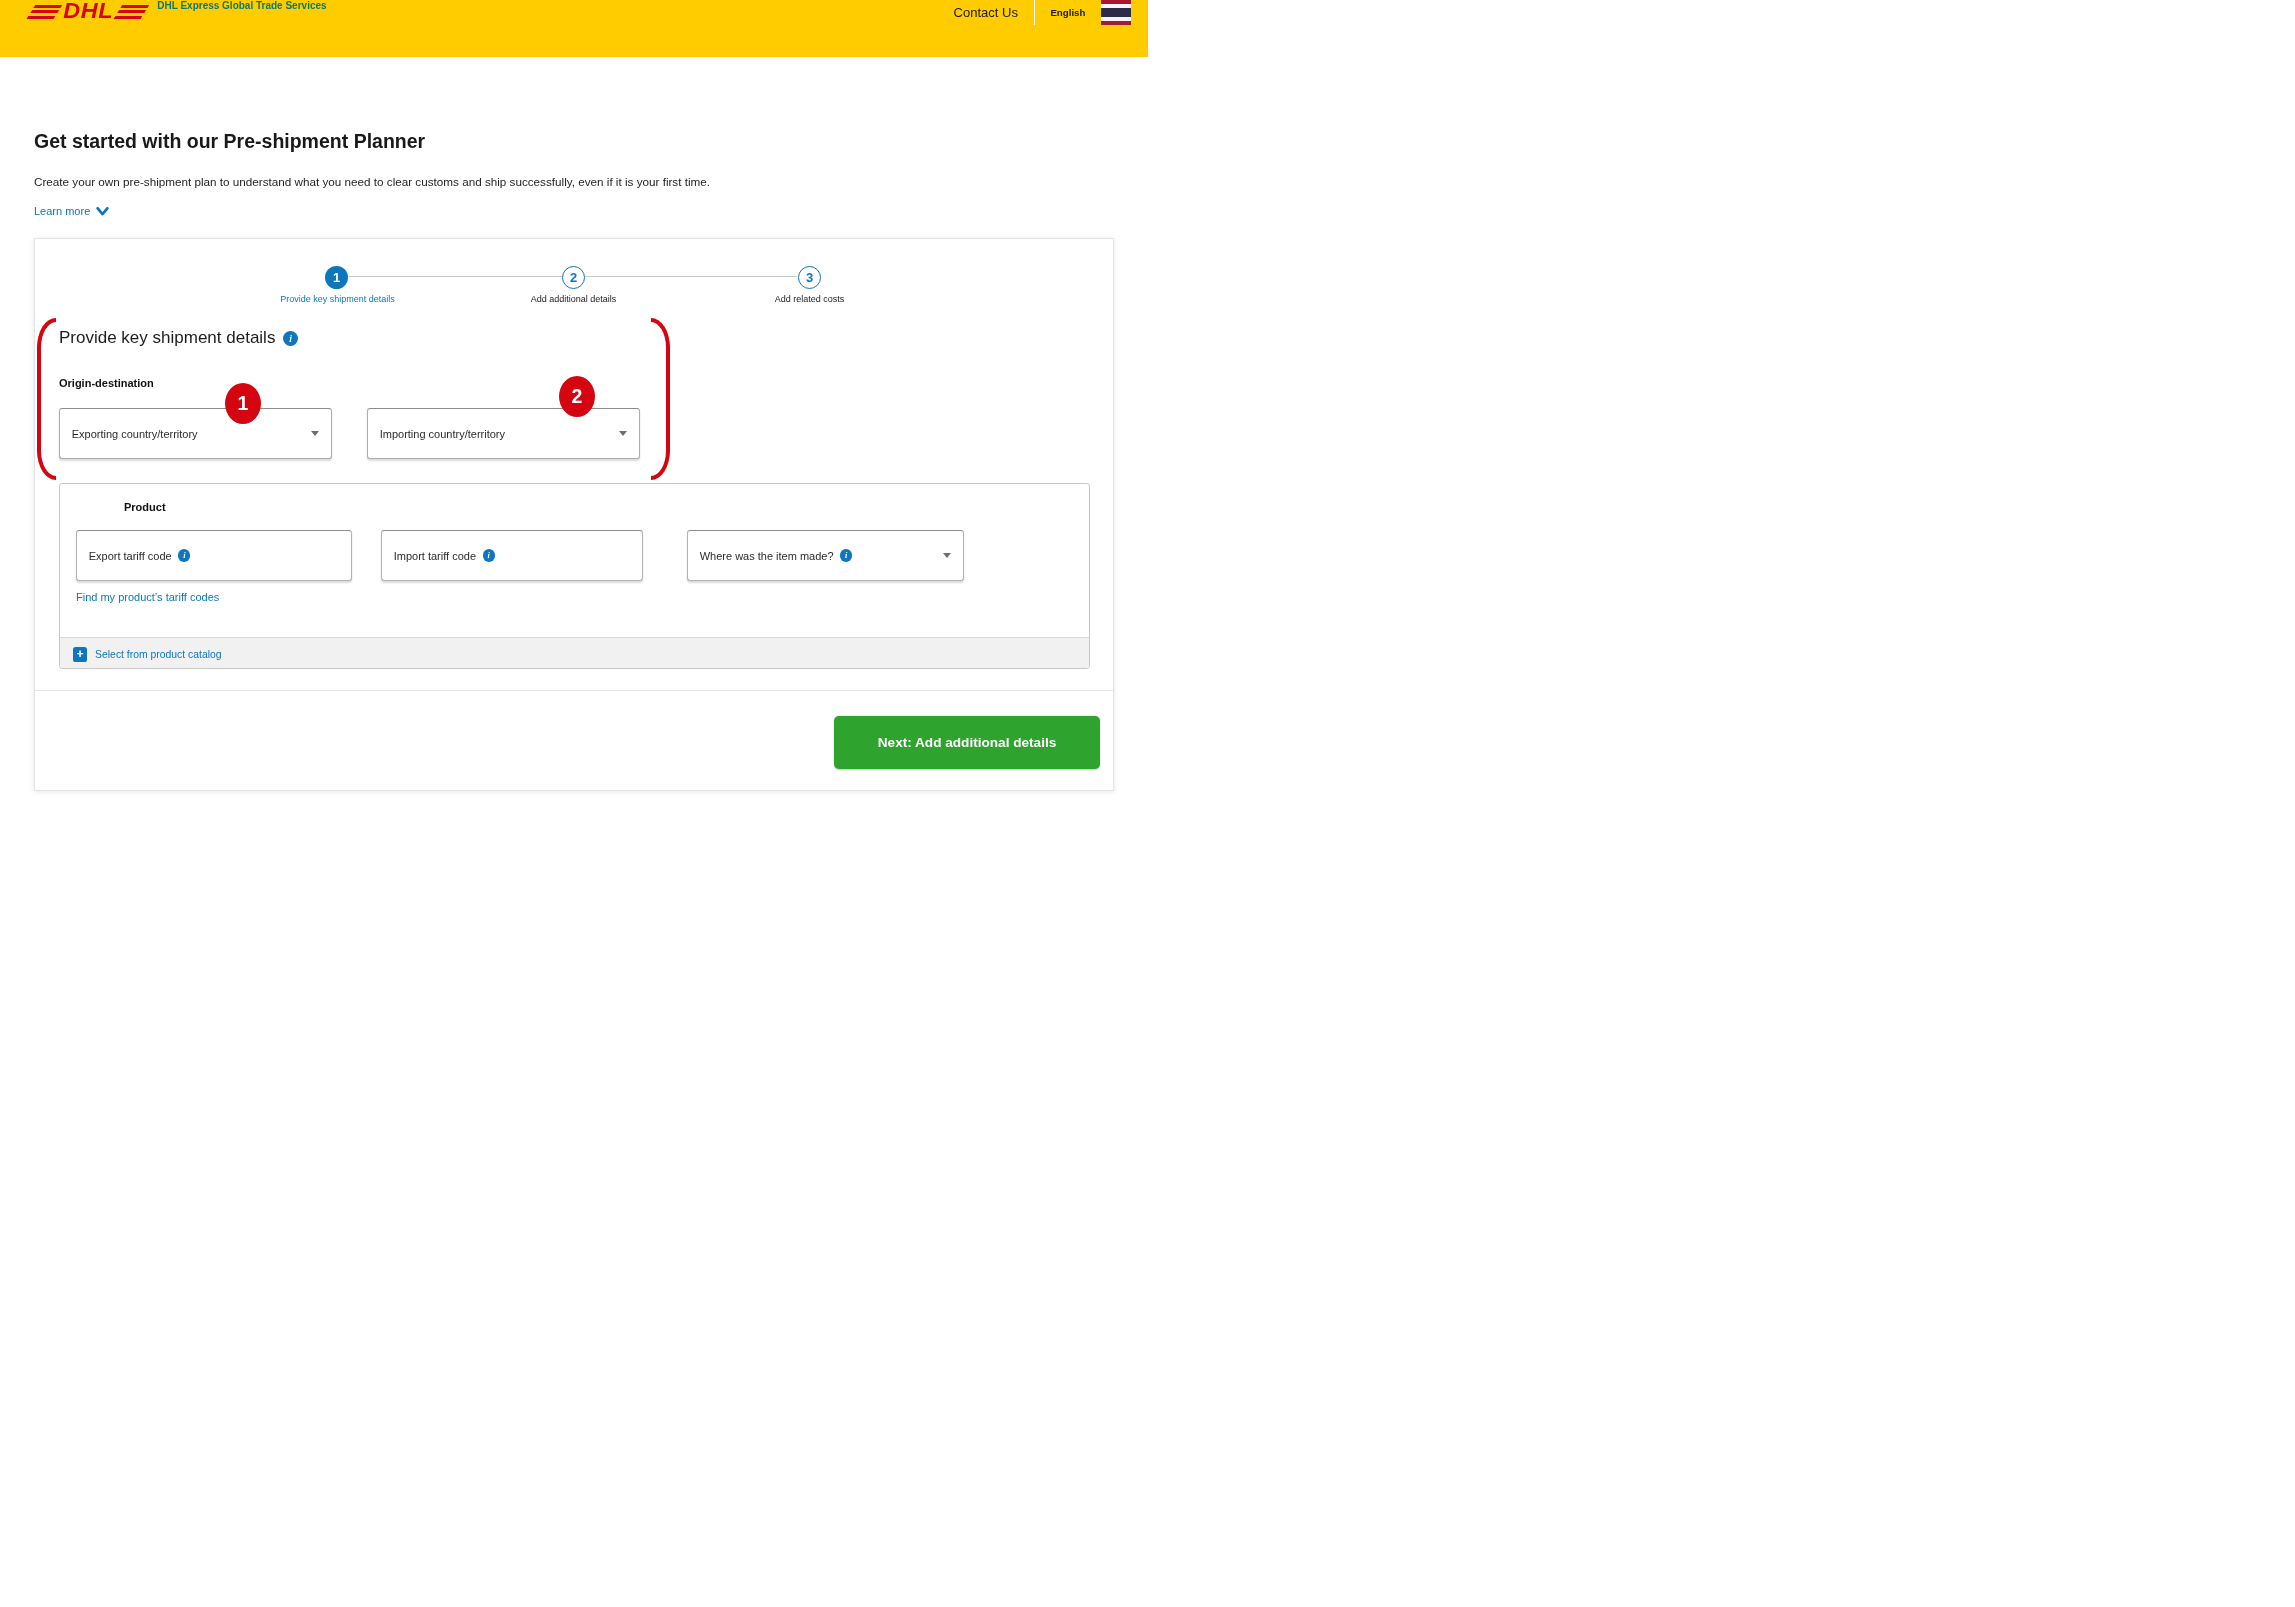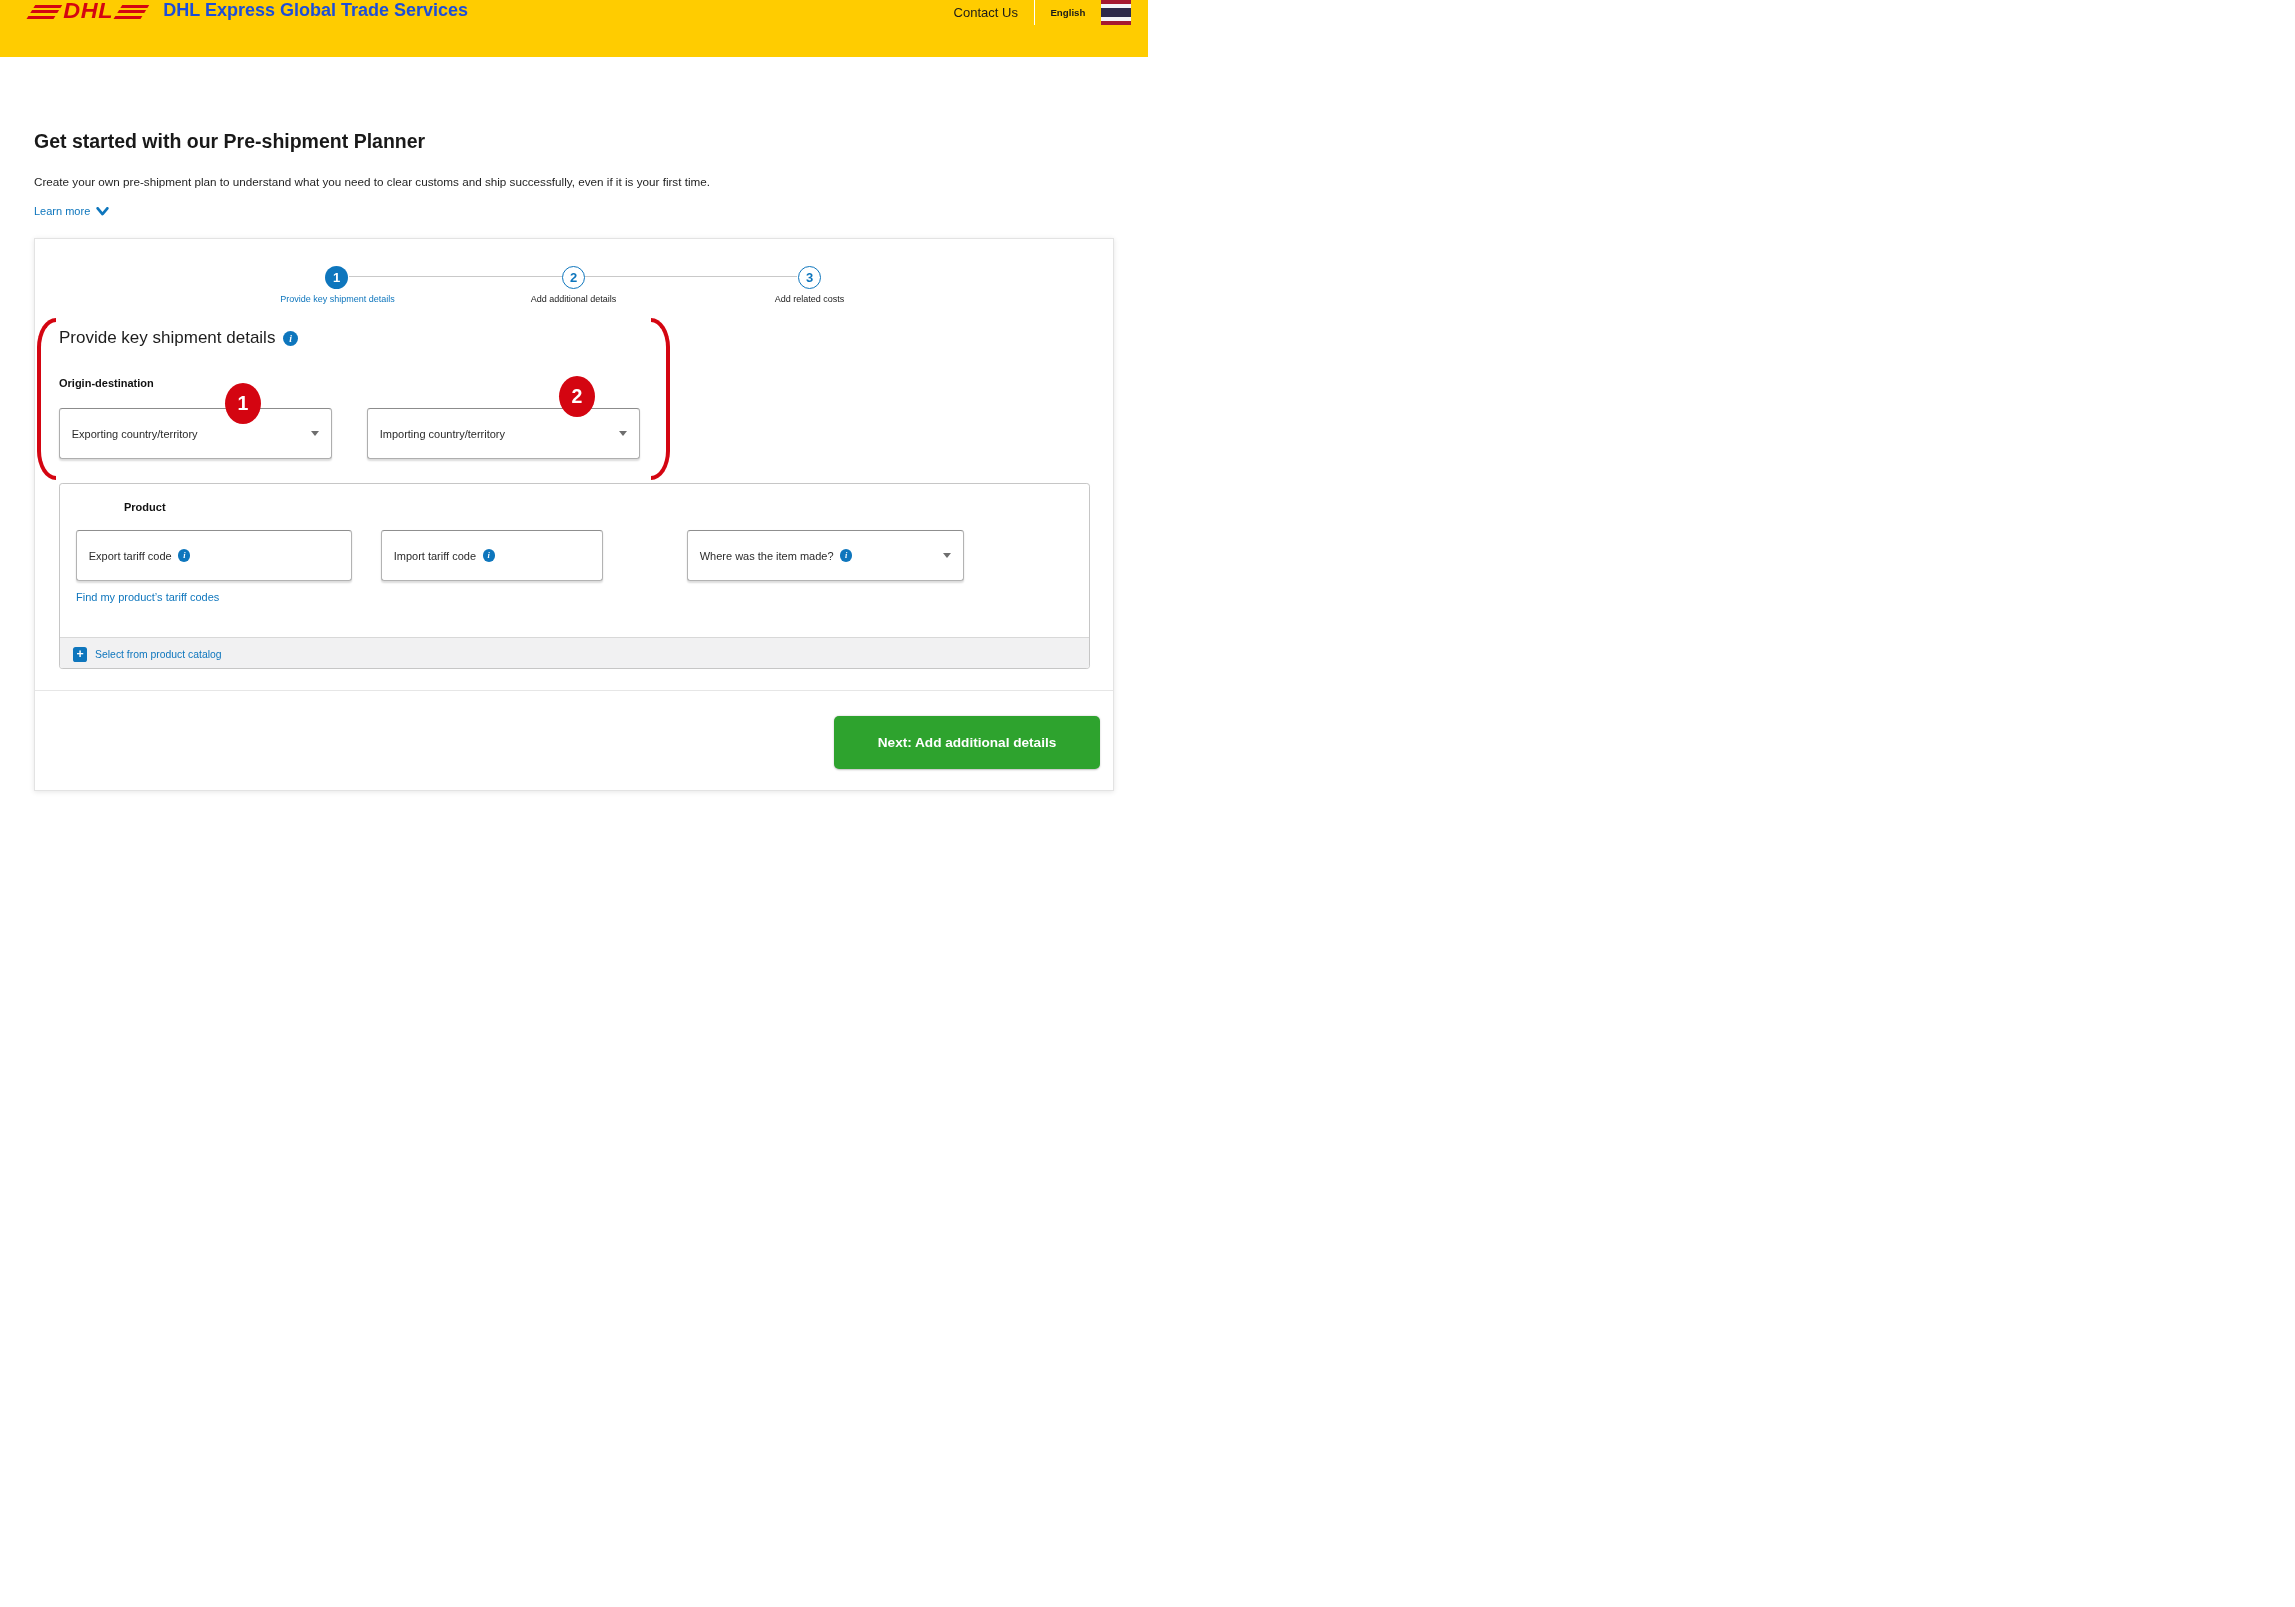--- a/index.html
+++ b/index.html
@@ -8,21 +8,21 @@
   .page { position: relative; width: 1148px; height: 804px; background: #fff; overflow: hidden; }
 
   
   .topbar { position: absolute; left: 0; top: 0; width: 100%; height: 57px;
             background: #FFCC00; display: flex; align-items: flex-start; padding: 0 17px 0 31px; }
   .logo { display: flex; align-items: center; gap: 5.2px; }
   .logo-stripes { width: 27px; height: 13.6px; transform: skewX(-32deg);
                   background: repeating-linear-gradient(to bottom, #D40511 0 2.6px, rgba(0,0,0,0) 2.6px 5.5px); }
   .logo-dhl { color: #D40511; font-weight: 800; font-style: italic; font-size: 23.4px;
               letter-spacing: 0.6px; line-height: 1; transform: scaleY(0.92); }
-  .brand-title { color: #1d4ed8; font-weight: 700; font-size: 18px; margin-left: 18px; }
+  .brand-title { color: #0f766e; font-weight: 700; font-size: 10px; margin-left: 12px; }
   .topbar-right { margin-left: auto; display: flex; align-items: center; gap: 15.6px; }
   .topbar-link { font-size: 13px; color: #1a1a1a; cursor: pointer; margin-left: 40px; }
   .topbar-divider { width: 1.3px; height: 25px; background: #ffffff; }
   .lang { font-size: 9.7px; font-weight: 700; color: #1a1a1a; cursor: pointer; }
   .flag-th { width: 30px; height: 25px;
              background: linear-gradient(to bottom,
                #A51931 0 16.6%, #F4F5F8 16.6% 33.3%, #2D2A4A 33.3% 66.6%,
                #F4F5F8 66.6% 83.3%, #A51931 83.3% 100%); }
 
   .header-gap { position: absolute; left: 0; top: 57px; width: 100%; height: 2.6px; background: #ffffff; }
@@ -172,21 +172,21 @@
       <span class="caret"></span>
     </div>
 
     <div class="product-card">
       <div class="product-title">Product</div>
 
       <div class="field" style="left:16px;width:276px;">
         <span class="flabel">Export tariff code</span>
         <span class="info-badge sm">i</span>
       </div>
-      <div class="field" style="left:321px;width:222px;align-items:center;">
+      <div class="field" style="left:321px;width:262px;align-items:center;">
         <span class="flabel">Import tariff code</span>
         <span class="info-badge sm">i</span>
       </div>
       <div class="field" style="left:627px;width:277px;cursor:pointer;">
         <span class="flabel">Where was the item made?</span>
         <span class="info-badge sm">i</span>
         <span class="caret"></span>
       </div>
 
       <div class="find-link">Find my product’s tariff codes</div>

